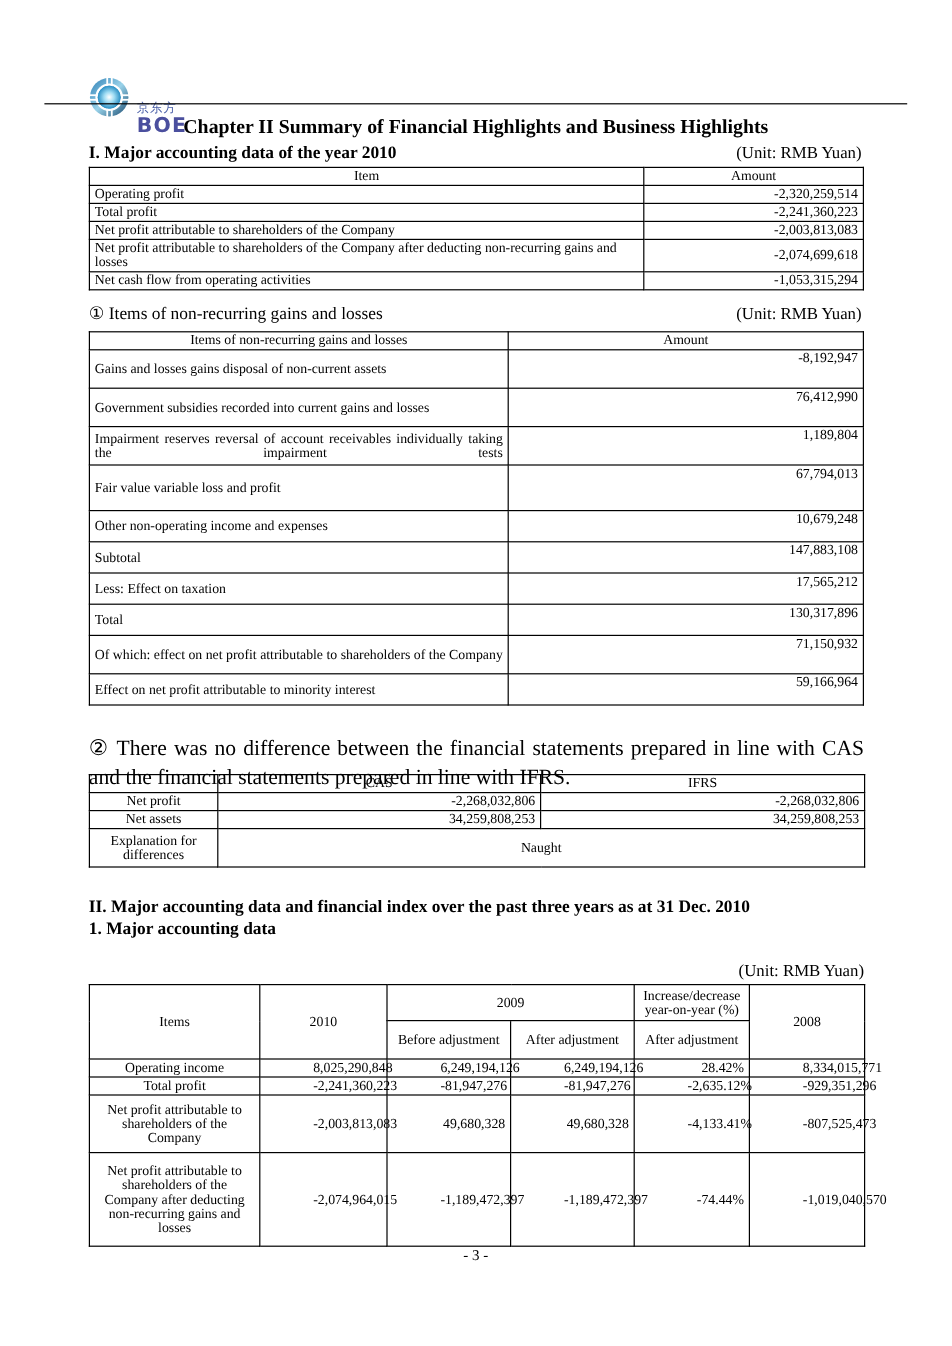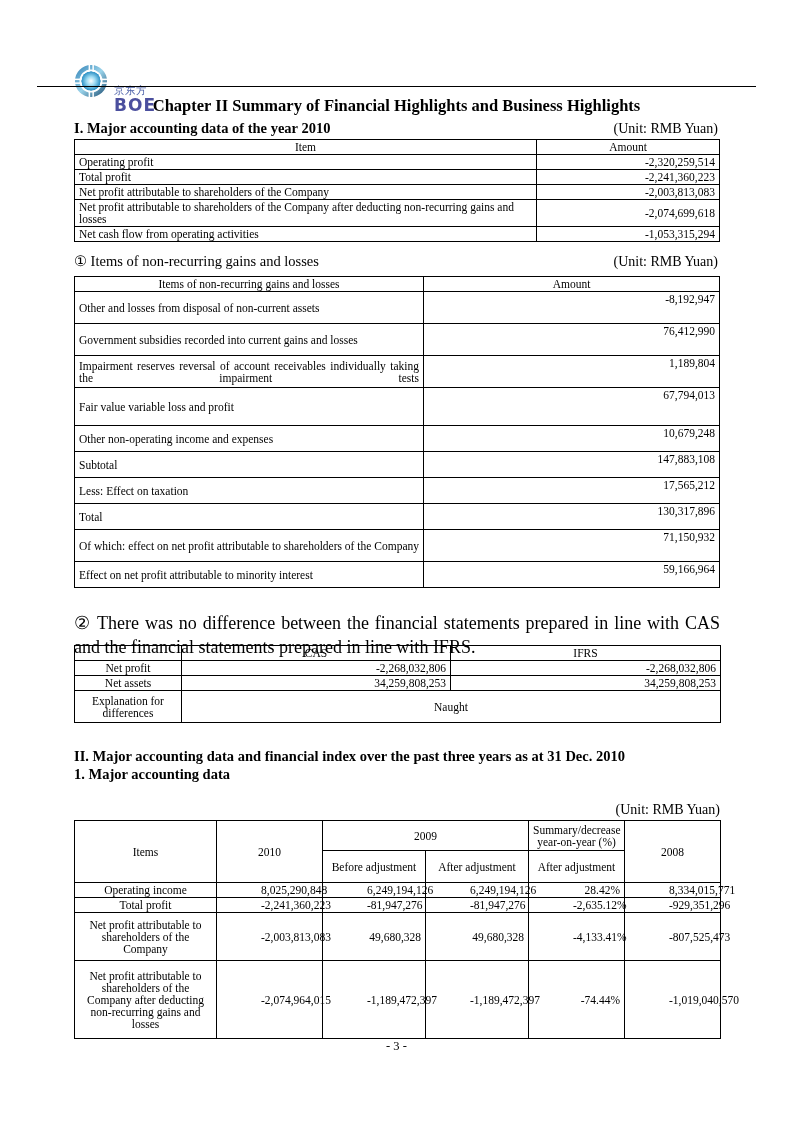--- a/index.html
+++ b/index.html
@@ -200,21 +200,21 @@
     </div>
   </div>
 
   <table id="t-nonrec">
     <tbody>
       <tr>
         <td class="c">Items of non-recurring gains and losses</td>
         <td class="c">Amount</td>
       </tr>
       <tr style="height:32px;">
-        <td class="l">Other and losses from disposal of non-current assets</td>
+        <td class="l">Gains and losses gains disposal of non-current assets</td>
         <td class="r top">-8,192,947</td>
       </tr>
       <tr style="height:32px;">
         <td class="l">Government subsidies recorded into current gains and losses</td>
         <td class="r top">76,412,990</td>
       </tr>
       <tr style="height:32px;">
         <td class="l just">Impairment reserves reversal of account receivables individually taking the impairment tests</td>
         <td class="r top">1,189,804</td>
       </tr>
@@ -291,21 +291,21 @@
       <col style="width:103px;">
       <col style="width:103px;">
       <col style="width:96px;">
       <col style="width:96px;">
     </colgroup>
     <tbody>
       <tr style="height:30px;">
         <td class="c" rowspan="2">Items</td>
         <td class="c" rowspan="2">2010</td>
         <td class="c" colspan="2">2009</td>
-        <td class="c">Summary/decrease year-on-year (%)</td>
+        <td class="c">Increase/decrease year-on-year (%)</td>
         <td class="c" rowspan="2">2008</td>
       </tr>
       <tr style="height:32px;">
         <td class="c">Before adjustment</td>
         <td class="c">After adjustment</td>
         <td class="c">After adjustment</td>
       </tr>
       <tr>
         <td class="c">Operating income</td>
         <td class="r">8,025,290,848</td>

